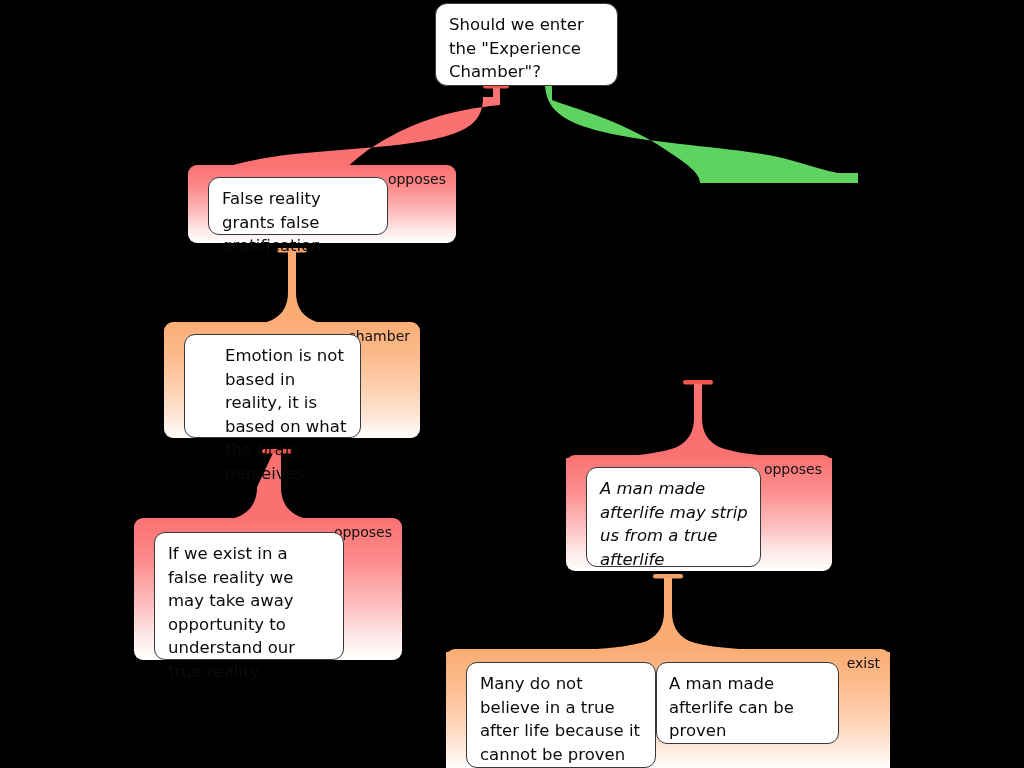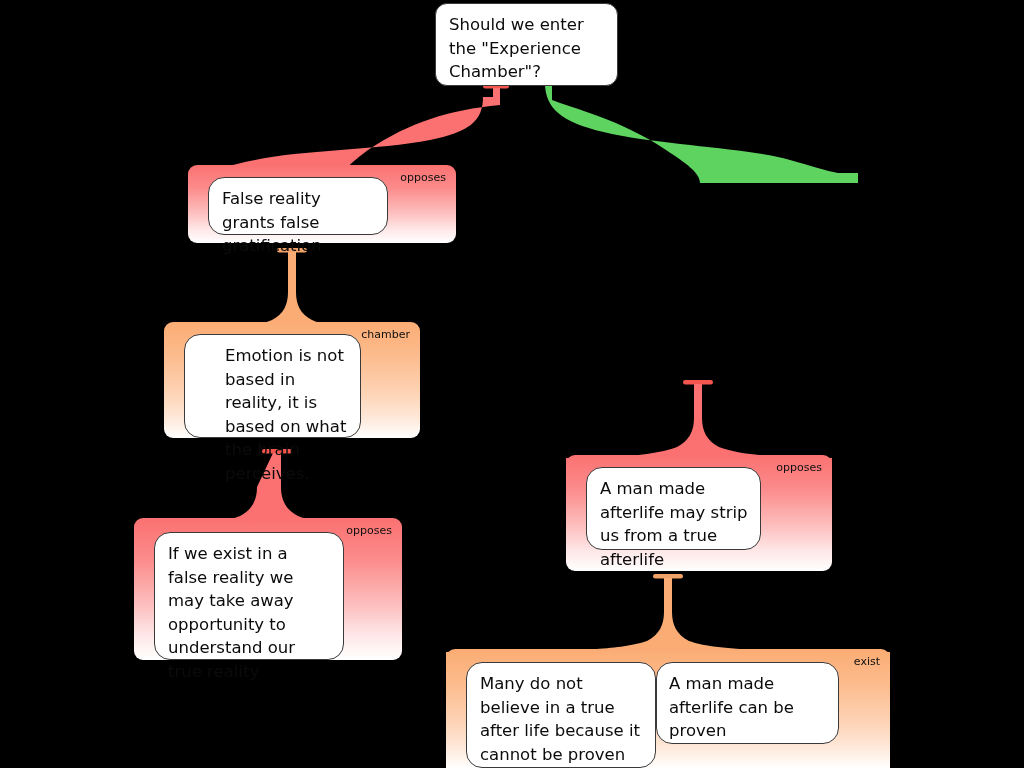--- a/index.html
+++ b/index.html
@@ -38,33 +38,33 @@
     background: linear-gradient(to bottom, #5FD35F 0%, #7BDC7B 28%, #B4EBB4 60%, #E0F7E0 82%, #FFFFFF 100%);
   }
   .group.rebuts {
     background: linear-gradient(to bottom, #FBAC74 0%, #FCBC8E 30%, #FDD4B6 62%, #FEEADC 84%, #FFFFFF 100%);
   }
 
   .group-label {
     position: absolute;
     top: 7px;
     right: 10px;
-    font-size: 11px;
+    font-size: 14px;
     color: #101010;
     line-height: 1;
     white-space: nowrap;
     font-family: "DejaVu Sans", "Liberation Sans", sans-serif;
   }
 
   
   .card {
     position: absolute;
     background: #FFFFFF;
     border: 1px solid #3a3a3a;
-    border-radius: 16px;
+    border-radius: 11px;
     box-sizing: border-box;
     padding: 9px 11px 9px 13px;
   }
   .card-text {
     font-size: 16.5px;
     line-height: 23.5px;
     color: #0b0b0b;
     white-space: pre-line;
     font-family: "DejaVu Sans", "Liberation Sans", sans-serif;
   }
@@ -187,21 +187,21 @@
 
   <div class="group opposes" style="left:134px; top:518px; width:268px; height:142px;">
     <span class="group-label">opposes</span>
     <div class="card" style="left:20px; top:14px; width:190px; height:128px;">
       <div class="card-text">If we exist in a false reality we may take away opportunity to understand our true reality</div>
     </div>
   </div>
 
   <div class="group opposes" style="left:566px; top:455px; width:266px; height:116px;">
     <span class="group-label">opposes</span>
-    <div class="card" style="left:20px; top:12px; width:175px; height:83px;">
+    <div class="card" style="left:20px; top:12px; width:175px; height:100px;font-style:italic;">
       <div class="card-text">A man made afterlife may strip us from a true afterlife</div>
     </div>
   </div>
 
   <div class="group rebuts" style="left:446px; top:649px; width:444px; height:119px; border-bottom-left-radius:0; border-bottom-right-radius:0;">
     <span class="group-label">exist</span>
     <div class="card" style="left:20px; top:13px; width:190px; height:106px;">
       <div class="card-text">Many do not believe in a true after life because it cannot be proven</div>
     </div>
     <div class="card" style="left:210px; top:13px; width:183px; height:82px;padding-left:12px;">

